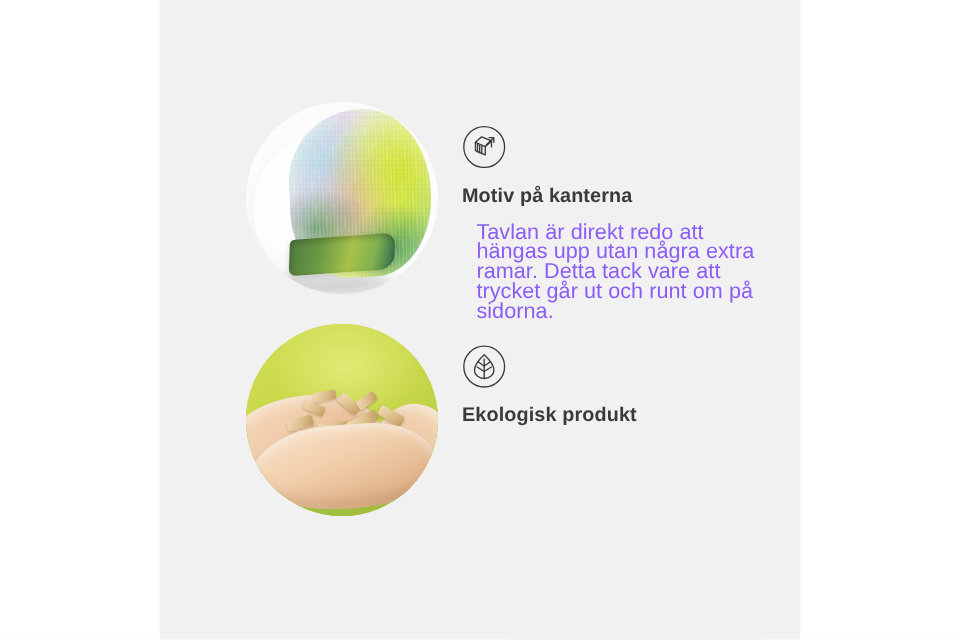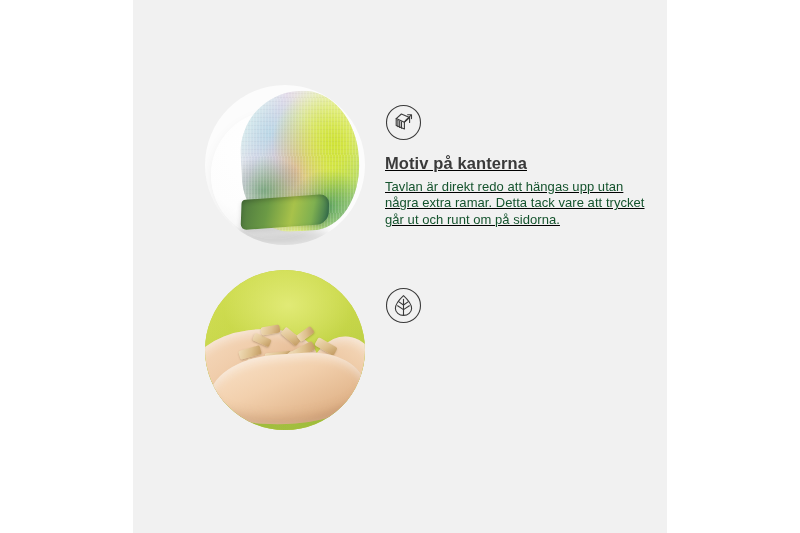--- a/index.html
+++ b/index.html
@@ -188,43 +188,42 @@
     background: linear-gradient(120deg, #f0dcb8 0%, #ddbf8c 55%, #c29a61 100%);
     box-shadow: 0 1px 2px rgba(110,76,38,0.35);
   }
 
   
   .content {
     position: absolute;
     left: 252px;
     top: 44px;
     width: 266px;
-    text-decoration: underline;
   }
 
   .icon-badge {
     width: 37px;
     height: 37px;
     margin-bottom: 12px;
   }
   .icon-badge svg { display: block; }
 
   .feature-title {
     margin: 0 0 6px 0;
     font-size: 16.5px;
     line-height: 20px;
     font-weight: 600;
     color: #3a3a3a;
     letter-spacing: 0.1px;
   }
   .feature-text {
-    margin: 0;
-    font-size: 13px;
+    margin: 12px;
+    font-size: 18px;
     line-height: 16.4px;
-    color: #14532d;
+    color: #8b5cf6;
     letter-spacing: 0.05px;
   }
 </style>
 </head>
 <body>
 
 <div class="page">
   <div class="panel">
 
     <section class="feature feature--edges">
@@ -290,17 +289,18 @@
             <g fill="none" stroke="#3a3a3a" stroke-width="1.1" stroke-linecap="round" stroke-linejoin="round">
               <path d="M18.5 8.6 C12.6 14.0 10.4 18.4 10.4 21.5 C10.4 25.2 14.0 28.4 18.5 28.4 C23.0 28.4 26.6 25.2 26.6 21.5 C26.6 18.4 24.4 14.0 18.5 8.6 Z"></path>
               <path d="M18.5 12.4 L18.5 28.2"></path>
               <path d="M18.5 18.0 L13.6 14.6"></path>
               <path d="M18.5 18.0 L23.4 14.6"></path>
               <path d="M18.5 22.6 L12.6 18.8"></path>
               <path d="M18.5 22.6 L24.4 18.8"></path>
             </g>
           </svg>
         </div>
+        <h2 class="feature-title">Ekologisk produkt</h2>
       </div>
     </section>
 
   </div>
 </div>
 
 </body></html>

